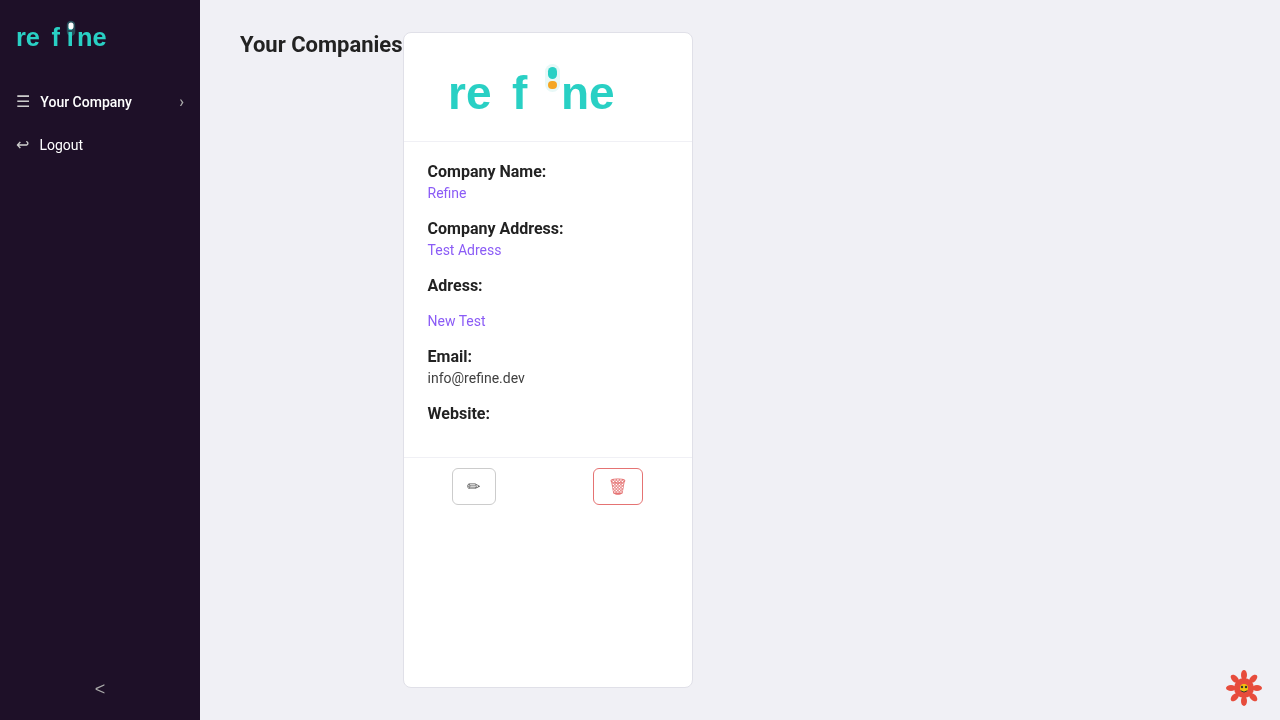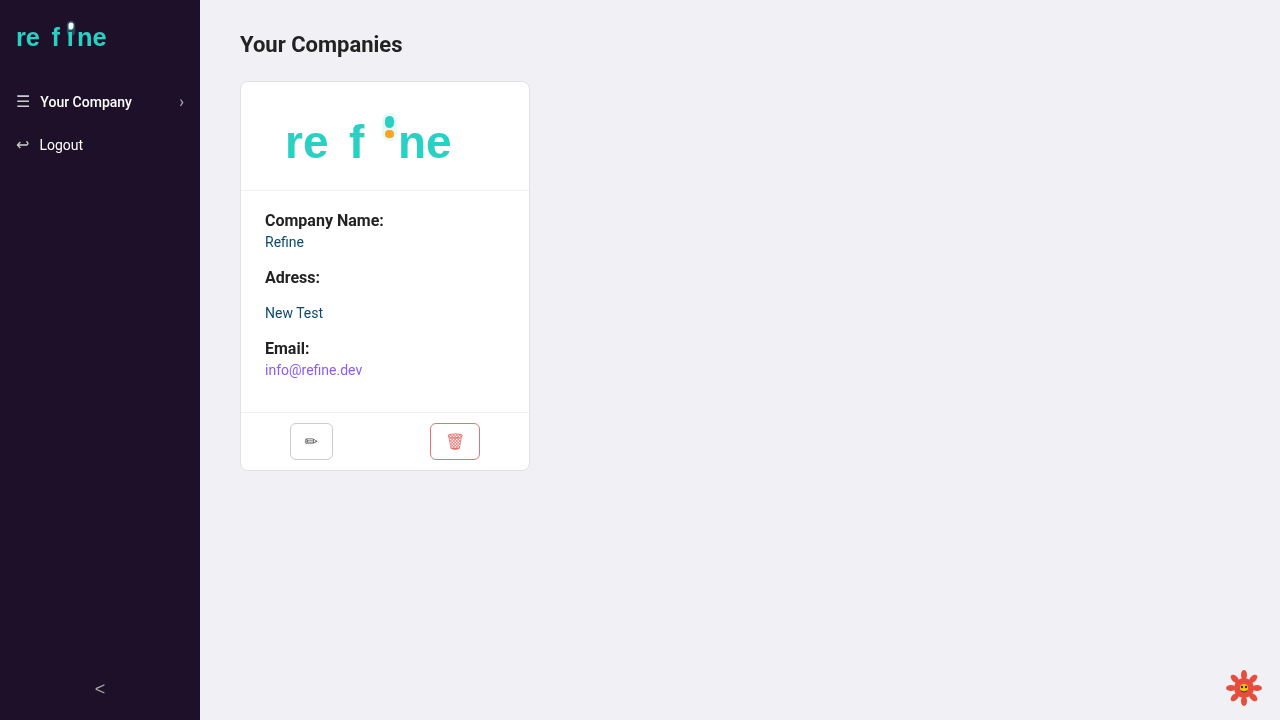--- a/index.html
+++ b/index.html
@@ -74,21 +74,20 @@
       color: #aaa;
       cursor: pointer;
       font-size: 18px;
       padding: 4px 12px;
     }
 
     
     .main {
       flex: 1;
       display: flex;
-      flex-direction: column;
       overflow-y: auto;
       background: #f0f0f5;
       padding: 32px 40px;
     }
 
     .page-title {
       font-size: 22px;
       font-weight: 700;
       color: #222;
       margin-bottom: 24px;
@@ -120,24 +119,24 @@
       margin-bottom: 18px;
     }
     .field-label {
       font-size: 16px;
       font-weight: 700;
       color: #222;
       margin-bottom: 4px;
     }
     .field-value {
       font-size: 14px;
-      color: #0c4a6e;
+      color: #8b5cf6;
     }
     .field-value.link {
-      color: #8b5cf6;
+      color: #404040;
     }
 
     .card-actions {
       display: flex;
       justify-content: space-around;
       border-top: 1px solid #f0f0f5;
       padding: 10px 0;
     }
     .action-btn {
       background: none;
@@ -220,30 +219,35 @@
         <text x="113" y="48" font-family="Arial Rounded MT Bold, Arial, sans-serif" font-size="46" font-weight="800" fill="#29d0c4">ne</text>
       </svg>
     </div>
 
     <div class="card-body">
       <div class="field-block">
         <div class="field-label">Company Name:</div>
         <div class="field-value">Refine</div>
       </div>
       <div class="field-block">
+        <div class="field-label">Company Address:</div>
+        <div class="field-value">Test Adress</div>
+      </div>
+      <div class="field-block">
         <div class="field-label">Adress:</div>
       </div>
       <div class="field-block">
         <div class="field-value">New Test</div>
       </div>
       <div class="field-block">
         <div class="field-label">Email:</div>
         <div class="field-value link">info@refine.dev</div>
       </div>
       <div class="field-block">
+        <div class="field-label">Website:</div>
       </div>
     </div>
 
     <div class="card-actions">
       <button class="action-btn edit" title="Edit">
         <span>✏</span>
       </button>
       <button class="action-btn delete" title="Delete">
         <span>🗑</span>
       </button>

